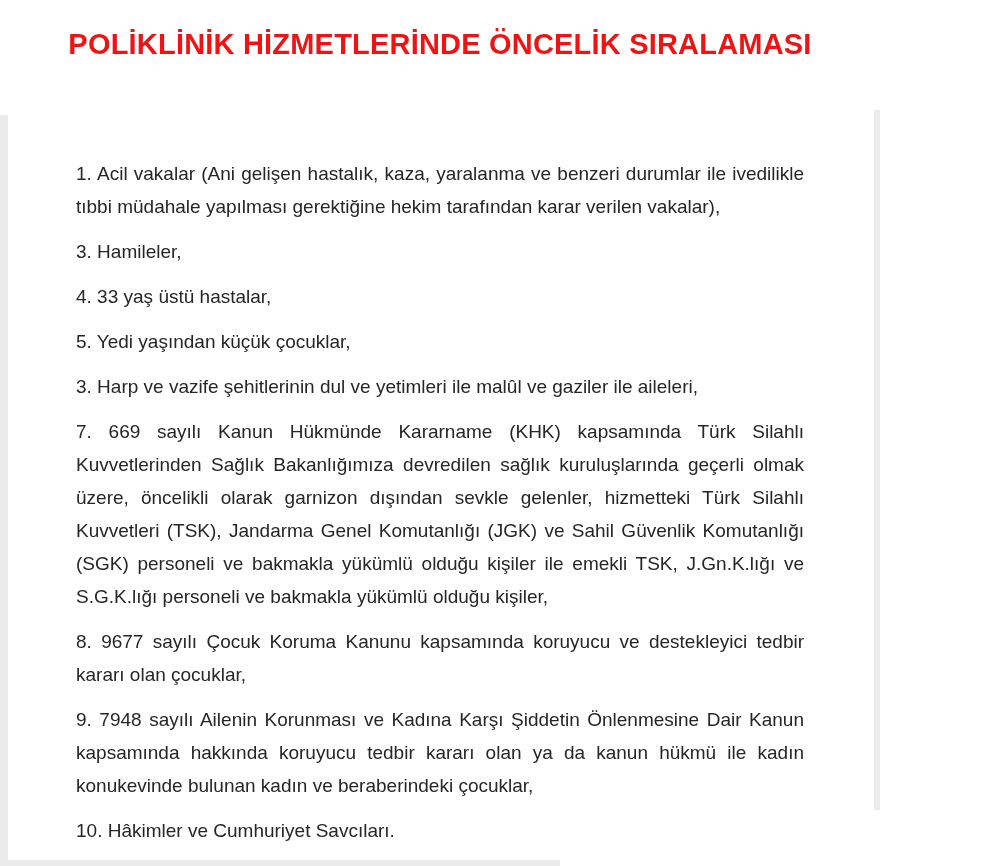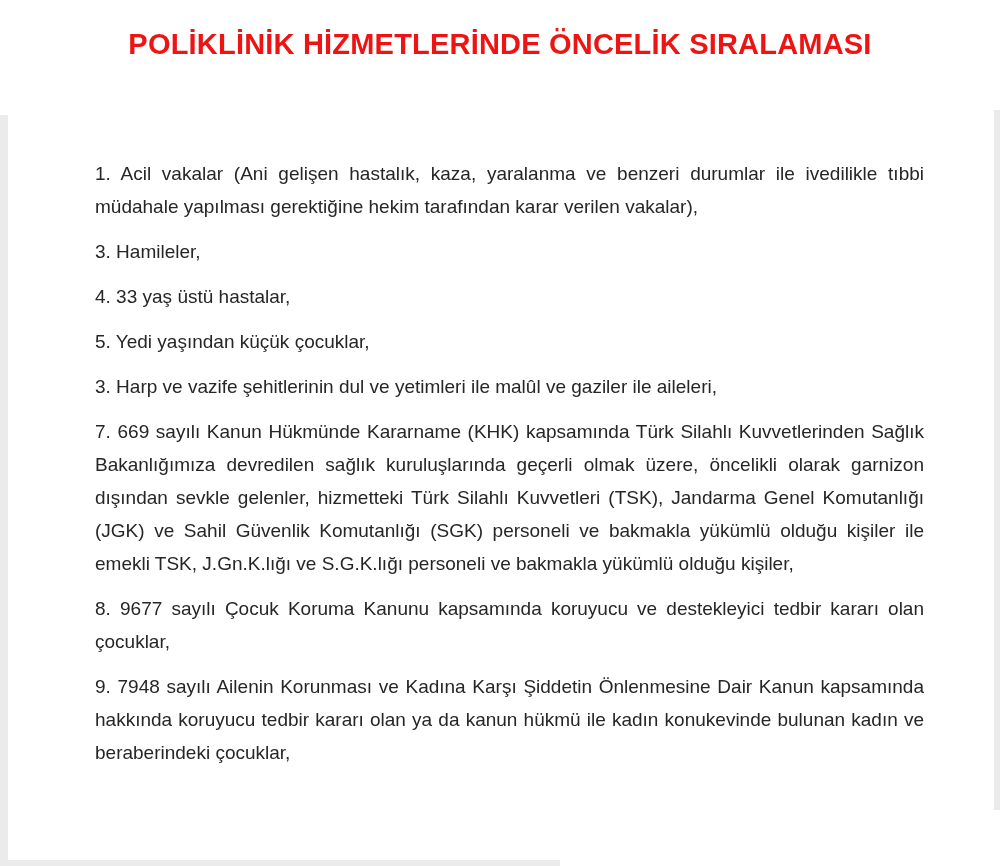--- a/index.html
+++ b/index.html
@@ -7,41 +7,40 @@
     --body-text: #262626;
     --edge-gray: #ebebeb;
   }
   html, body {
     margin: 0;
     padding: 0;
     background: #ffffff;
   }
   .page {
     position: relative;
-    width: 1000px;
+    width: 880px;
     height: 866px;
     background: #ffffff;
     overflow: hidden;
     font-family: "Liberation Sans", sans-serif;
   }
   .doc-title {
     margin: 0;
     padding: 26px 40px 0 40px;
     text-align: center;
     color: var(--title-red);
     font-size: 29px;
     line-height: 36px;
     font-weight: bold;
     letter-spacing: 0.2px;
     white-space: nowrap;
   }
   .content {
     margin-top: 95px;
     padding: 0 76px;
-    margin-left: 19px;
   }
   .content p {
     margin: 0 0 12px 0;
     font-size: 19px;
     line-height: 33px;
     color: var(--body-text);
     text-align: justify;
   }
   .edge {
     position: absolute;
@@ -60,19 +59,20 @@
 
   <div class="content">
     <p>1. Acil vakalar (Ani gelişen hastalık, kaza, yaralanma ve benzeri durumlar ile ivedilikle tıbbi müdahale yapılması gerektiğine hekim tarafından karar verilen vakalar),</p>
     <p>3. Hamileler,</p>
     <p>4. 33 yaş üstü hastalar,</p>
     <p>5. Yedi yaşından küçük çocuklar,</p>
     <p>3. Harp ve vazife şehitlerinin dul ve yetimleri ile malûl ve gaziler ile aileleri,</p>
     <p>7. 669 sayılı Kanun Hükmünde Kararname (KHK) kapsamında Türk Silahlı Kuvvetlerinden Sağlık Bakanlığımıza devredilen sağlık kuruluşlarında geçerli olmak üzere, öncelikli olarak garnizon dışından sevkle gelenler, hizmetteki Türk Silahlı Kuvvetleri (TSK), Jandarma Genel Komutanlığı (JGK) ve Sahil Güvenlik Komutanlığı (SGK) personeli ve bakmakla yükümlü olduğu kişiler ile emekli TSK, J.Gn.K.lığı ve S.G.K.lığı personeli ve bakmakla yükümlü olduğu kişiler,</p>
     <p>8. 9677 sayılı Çocuk Koruma Kanunu kapsamında koruyucu ve destekleyici tedbir kararı olan çocuklar,</p>
     <p>9. 7948 sayılı Ailenin Korunması ve Kadına Karşı Şiddetin Önlenmesine Dair Kanun kapsamında hakkında koruyucu tedbir kararı olan ya da kanun hükmü ile kadın konukevinde bulunan kadın ve beraberindeki çocuklar,</p>
+    <p>10. Hâkimler ve Cumhuriyet Savcıları.</p>
   </div>
 
   <div class="edge edge-left"></div>
   <div class="edge edge-right"></div>
   <div class="edge edge-bottom"></div>
 
 </div>
 
 </body></html>

